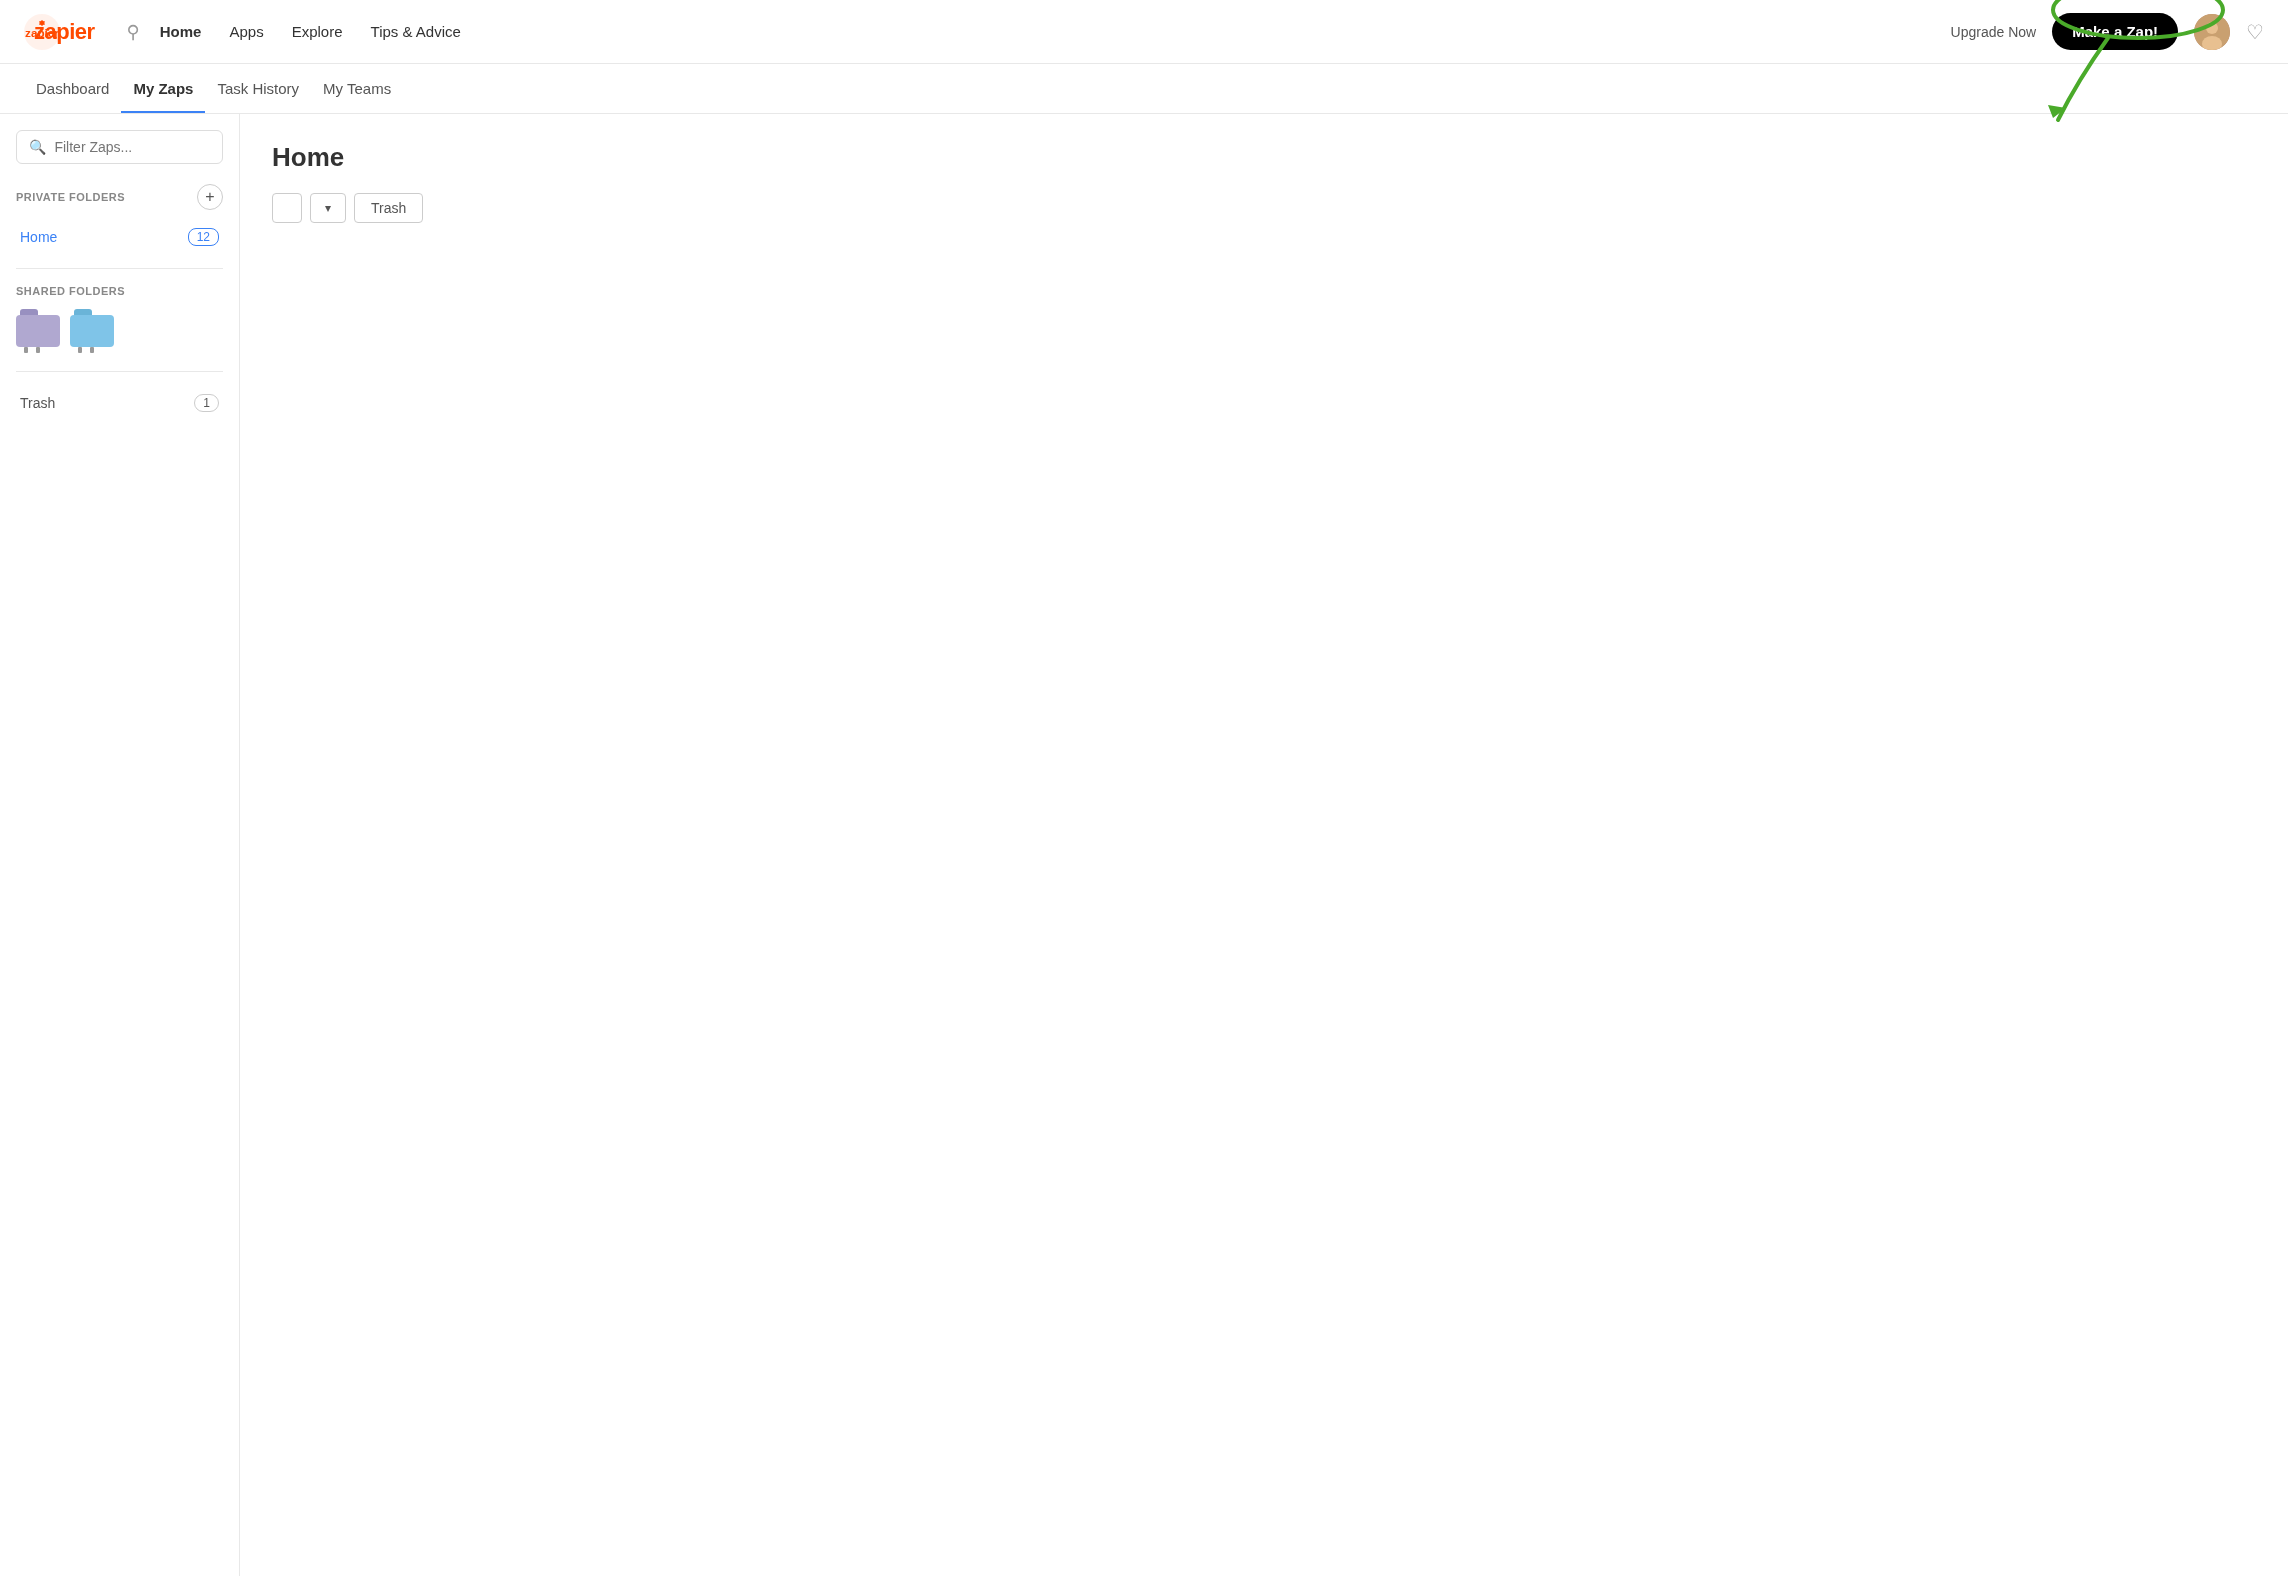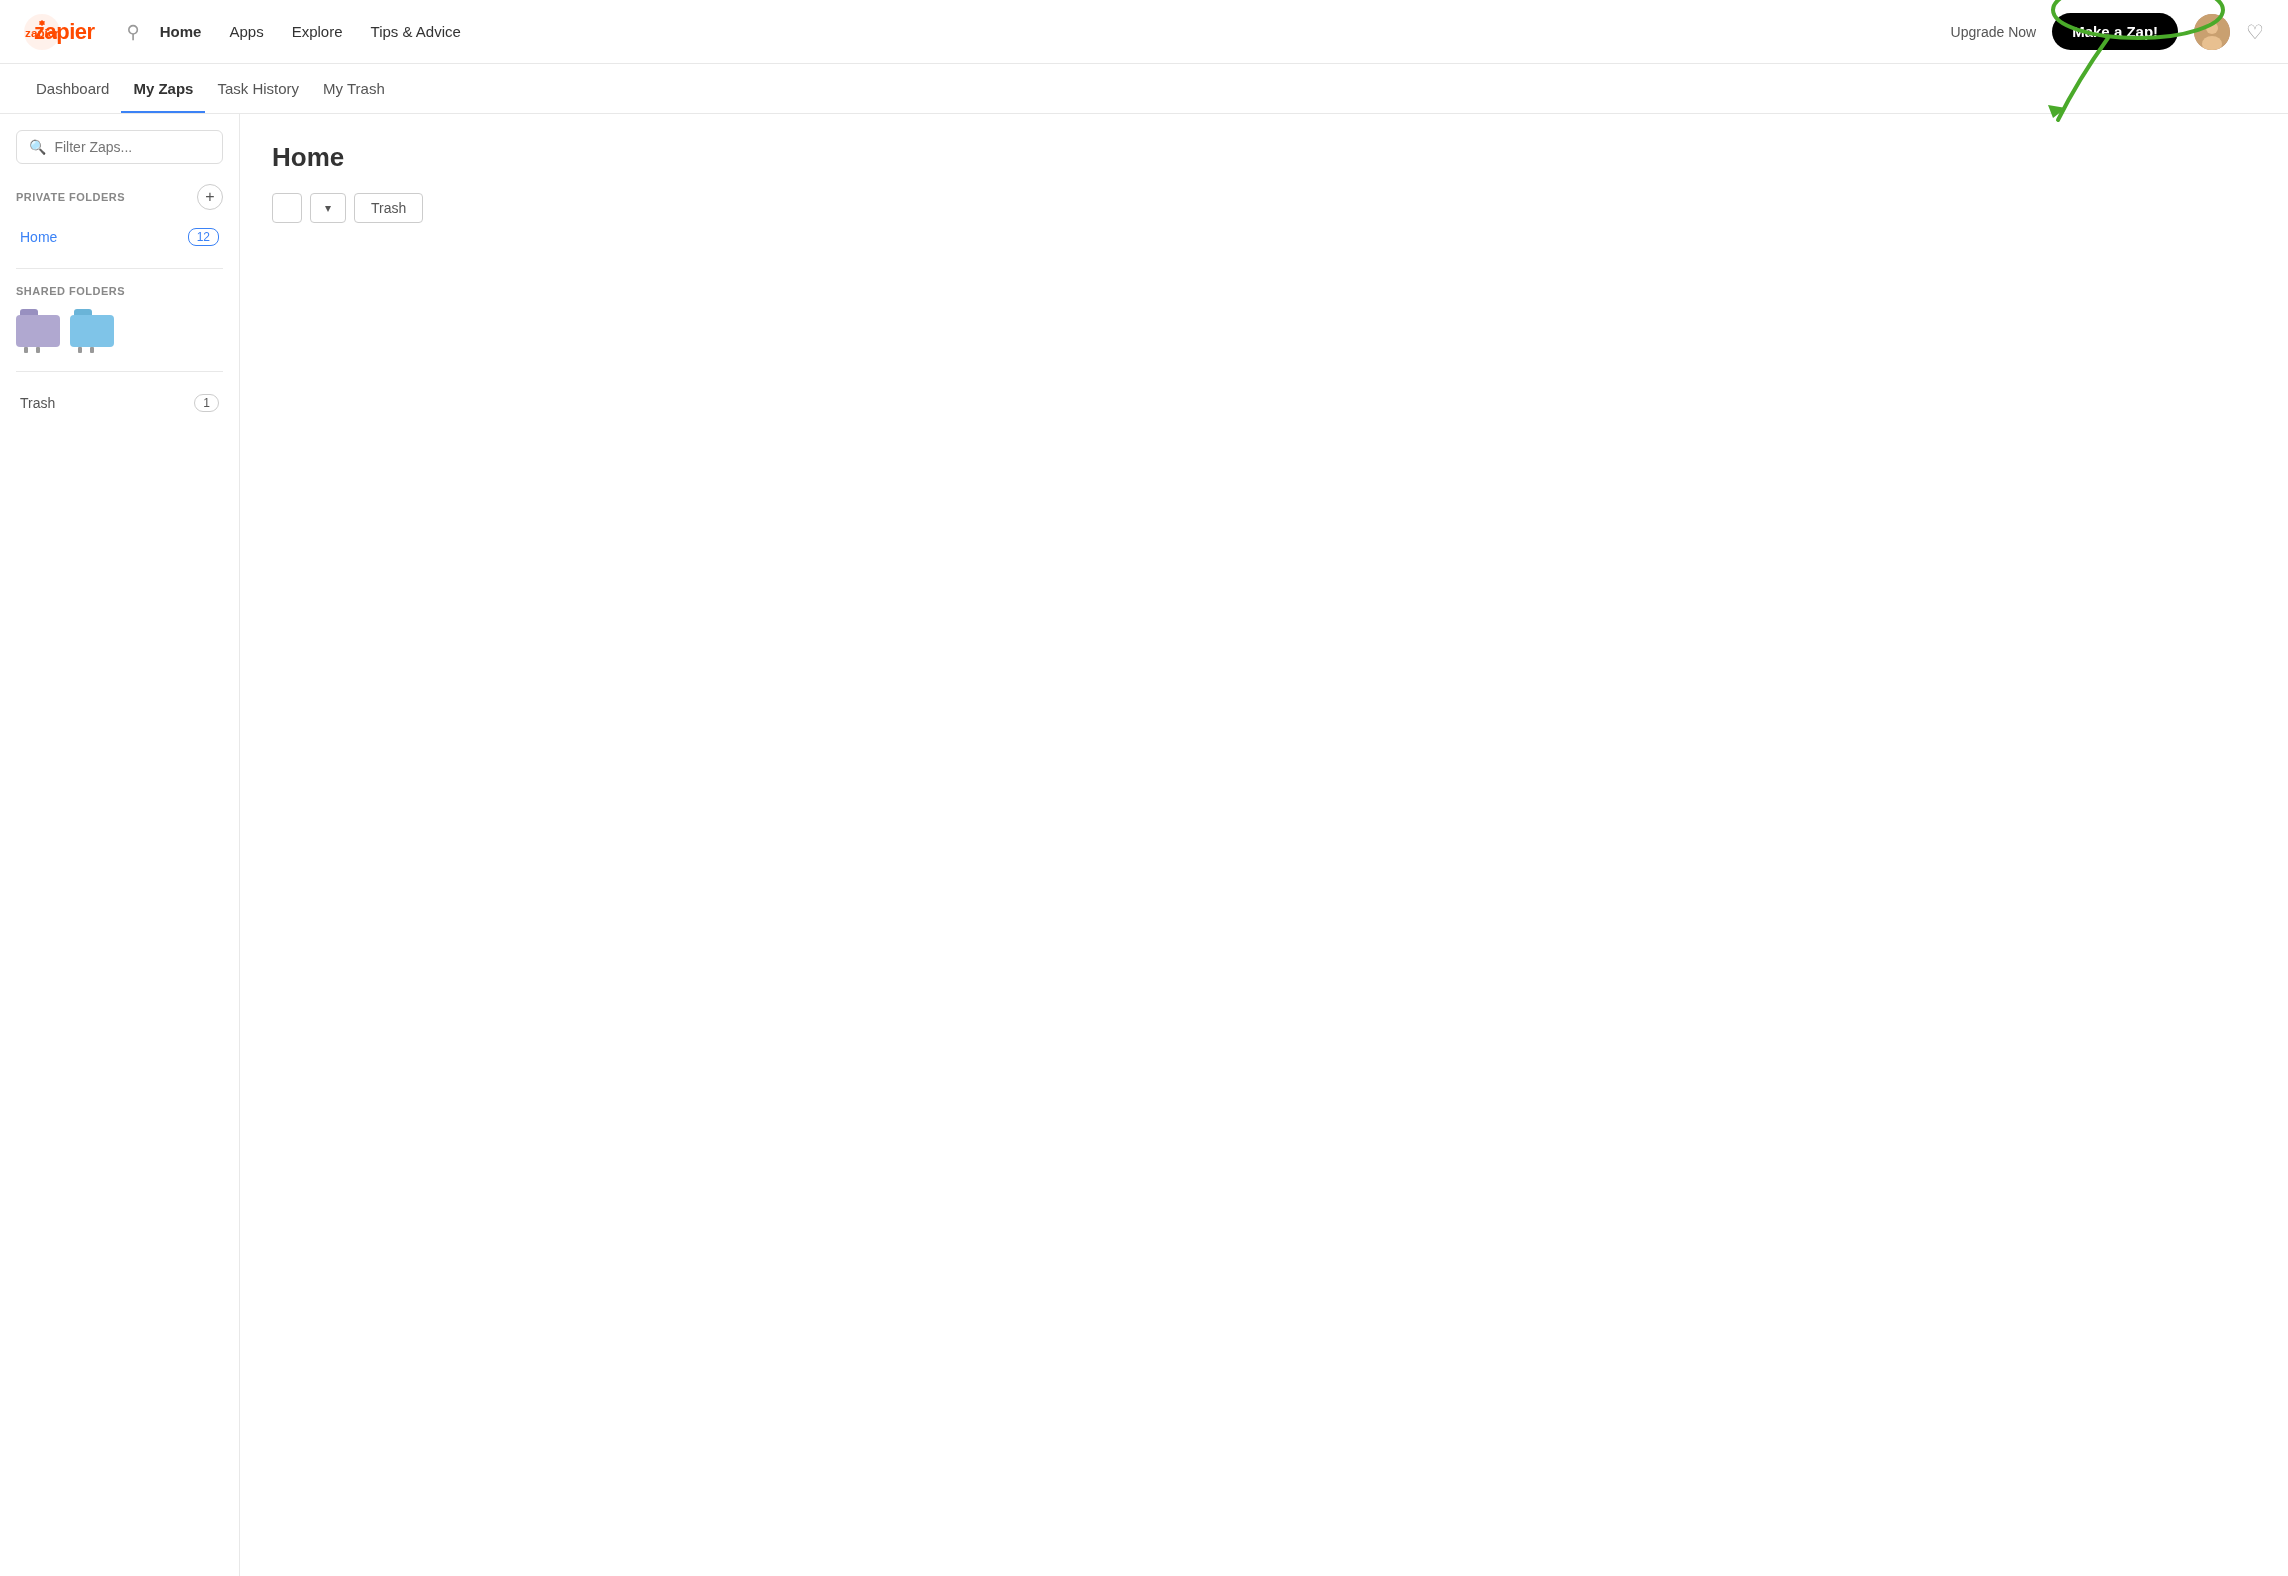--- a/index.html
+++ b/index.html
@@ -402,21 +402,21 @@
 
       <polygon points="25,138 38,128 20,125" fill="#4aaa2a"></polygon>
     </svg>
   </div>
 </nav>
 
 <div class="sub-nav">
   <a class="sub-nav-item">Dashboard</a>
   <a class="sub-nav-item active">My Zaps</a>
   <a class="sub-nav-item">Task History</a>
-  <a class="sub-nav-item">My Trash</a>
+  <a class="sub-nav-item">My Teams</a>
 </div>
 
 <div class="main-layout">
 
   <aside class="sidebar">
 
     <div class="filter-input-wrap">
       <span class="search-icon-small">🔍</span>
       <input type="text" placeholder="Filter Zaps..." style="">
     </div>

